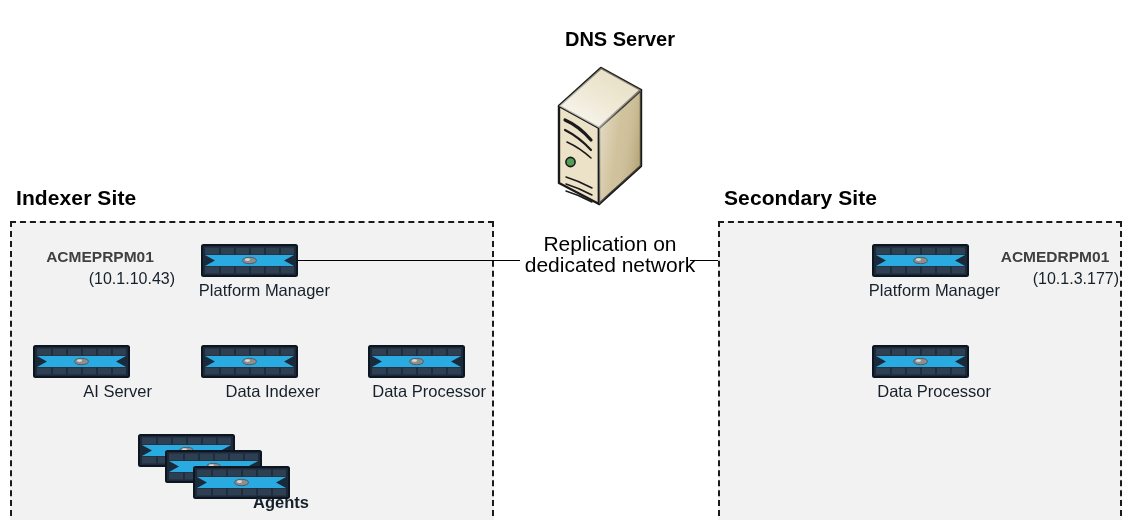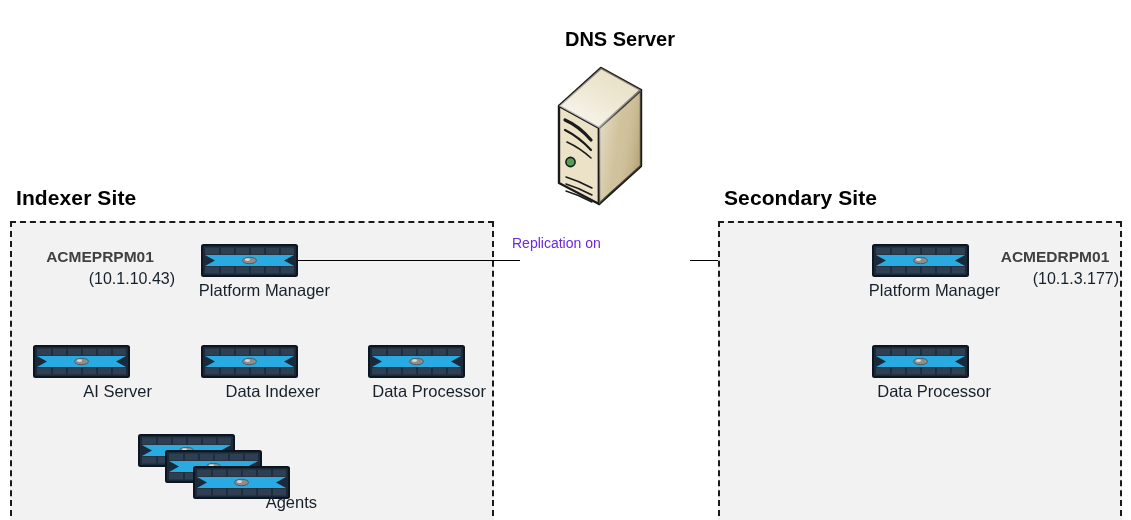--- a/index.html
+++ b/index.html
@@ -77,23 +77,24 @@
   }
   .arrow-head {
     position: absolute;
     width: 0; height: 0;
     border-top: 8px solid transparent;
     border-bottom: 8px solid transparent;
     border-left: 18px solid #000000;
   }
   .conn-label {
     position: absolute;
-    font-size: 14px;
+    font-size: 21px;
     line-height: 21px;
-    color: #6d28d9;
+    color: #000000;
+    text-align: center;
     white-space: nowrap;
   }
 
   
   .tower { position: absolute; }
   .tower svg { display: block; }
   .tower-title {
     position: absolute;
     font-weight: bold;
     font-size: 20px;
@@ -320,29 +321,30 @@
           <line x1="64" y1="22.5" x2="64" y2="29.5"></line>
         <line x1="79" y1="22.5" x2="79" y2="29.5"></line>
       </g>
       <rect x="4" y="11" width="89" height="11" fill="#29abe2"></rect>
       <polygon points="4,11 14,16.5 4,22" fill="#1b2a3a"></polygon>
       <polygon points="93,11 83,16.5 93,22" fill="#1b2a3a"></polygon>
       <ellipse cx="48.5" cy="16.5" rx="7" ry="3.2" fill="#8e8e8e" stroke="#4a4a4a" stroke-width="0.8"></ellipse>
       <ellipse cx="46.5" cy="15.6" rx="2.6" ry="1.3" fill="#d8d8d8"></ellipse>
     </svg>
   </div>
-  <div class="dev-label" style="left:176px; top:473px; width:141px;">Agents</div>
+  <div class="dev-label" style="left:168px; top:473px; width:141px;font-weight:bold;">Agents</div>
 
   <div class="conn-line" style="left:298px; top:240px; width:222px;"></div>
 
   <div class="conn-line" style="left:690px; top:240px; width:155px;"></div>
   <div class="arrow-head" style="left:845px; top:232px;"></div>
 
   <div class="conn-label" style="left:512px; top:213px; width:196px;">
     <div>Replication on</div>
+    <div>dedicated network</div>
   </div>
 
   <div class="site-title" style="left:724px; top:166px;">Secondary Site</div>
 
   <div class="site-box" style="left:718px; top:201px; width:404px; height:315px;"></div>
 
   <div class="host-name" style="left:991px; top:228px; width:128px;">ACMEDRPM01</div>
   <div class="host-ip" style="left:991px; top:250px; width:128px;">(10.1.3.177)</div>
 
   <div class="device" style="left:872px; top:224px;">

